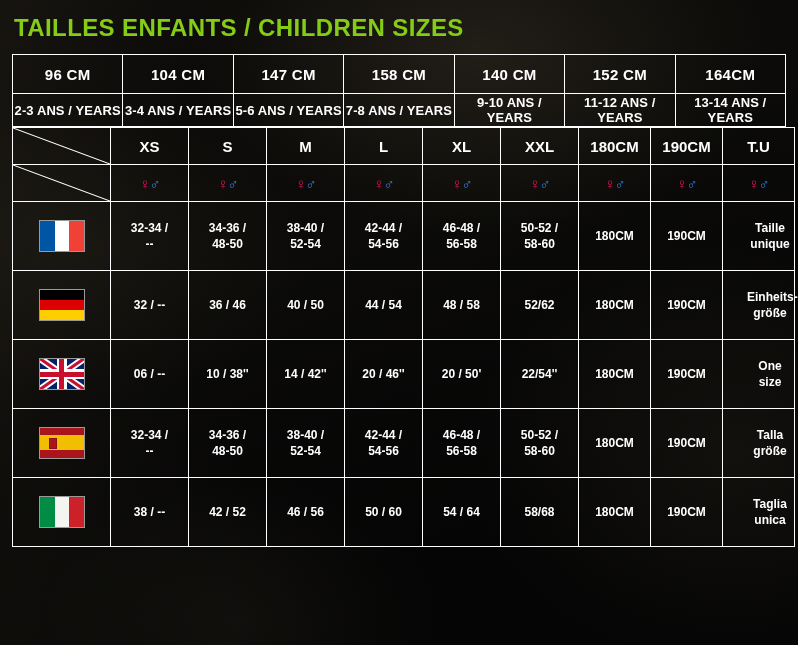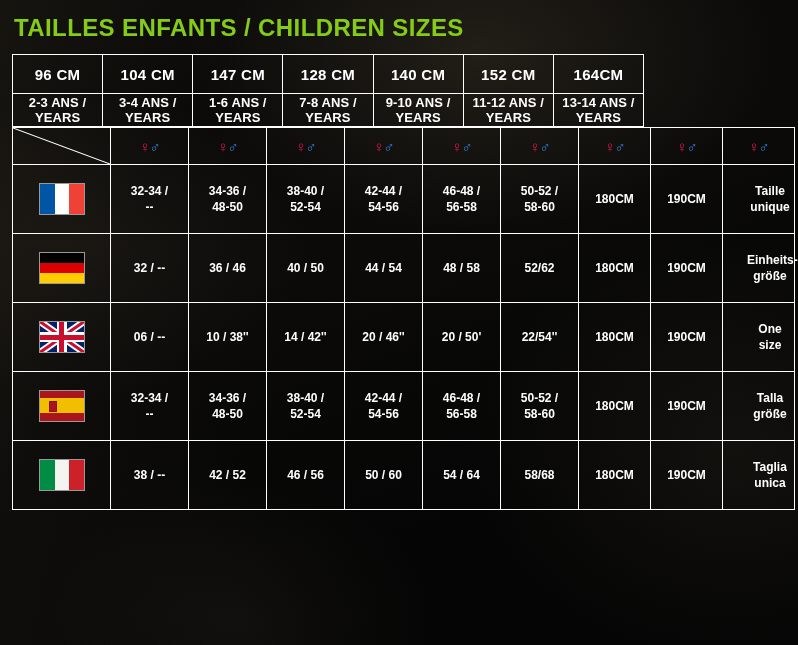--- a/index.html
+++ b/index.html
@@ -50,21 +50,21 @@
     margin: 14px 0 12px 2px;
     color: #84cc16;
   }
   h1.adults {
     margin-top: 36px;
     margin-bottom: 12px;
   }
 
   table {
     border-collapse: collapse;
-    width: 632px;
+    width: 774px;
     table-layout: fixed;
   }
 
   
   .kids-table td {
     border: 1px solid #ffffff;
     text-align: center;
     vertical-align: middle;
     color: #ffffff;
   }
@@ -203,29 +203,29 @@
 <div class="page">
 
   <h1 class="section-title">TAILLES ENFANTS / CHILDREN SIZES</h1>
 
   <table class="kids-table">
     <tbody>
       <tr>
         <td class="kid-size">96 CM</td>
         <td class="kid-size">104 CM</td>
         <td class="kid-size">147 CM</td>
-        <td class="kid-size">128 CM</td>
+        <td class="kid-size">158 CM</td>
         <td class="kid-size">140 CM</td>
         <td class="kid-size">152 CM</td>
         <td class="kid-size">164CM</td>
       </tr>
       <tr>
         <td class="kid-age">2-3 ANS / YEARS</td>
         <td class="kid-age">3-4 ANS / YEARS</td>
-        <td class="kid-age">1-6 ANS / YEARS</td>
+        <td class="kid-age">5-6 ANS / YEARS</td>
         <td class="kid-age">7-8 ANS / YEARS</td>
         <td class="kid-age">9-10 ANS / YEARS</td>
         <td class="kid-age">11-12 ANS / YEARS</td>
         <td class="kid-age">13-14 ANS / YEARS</td>
       </tr>
     </tbody>
   </table>
 
 
   <table class="adult-table">
@@ -235,20 +235,36 @@
         <col class="col-sz">
         <col class="col-sz">
         <col class="col-sz">
         <col class="col-sz">
         <col class="col-sz">
       <col class="col-180">
         <col class="col-180">
         <col class="col-tu">
     </colgroup>
     <tbody>
+      <tr class="header-row">
+        <td class="corner">
+          <svg viewBox="0 0 98 34" preserveAspectRatio="none">
+            <line x1="0" y1="0" x2="98" y2="34" stroke="#ffffff" stroke-width="1"></line>
+          </svg>
+        </td>
+        <td>XS</td>
+        <td>S</td>
+        <td>M</td>
+        <td>L</td>
+        <td>XL</td>
+        <td>XXL</td>
+        <td>180CM</td>
+        <td>190CM</td>
+        <td>T.U</td>
+      </tr>
       <tr class="gender-row">
         <td class="corner">
           <svg viewBox="0 0 98 34" preserveAspectRatio="none">
             <line x1="0" y1="0" x2="98" y2="34" stroke="#ffffff" stroke-width="1"></line>
           </svg>
         </td>
         <td><span class="gender"><span class="f">♀</span><span class="m">♂</span></span></td>
         <td><span class="gender"><span class="f">♀</span><span class="m">♂</span></span></td>
         <td><span class="gender"><span class="f">♀</span><span class="m">♂</span></span></td>
         <td><span class="gender"><span class="f">♀</span><span class="m">♂</span></span></td>

